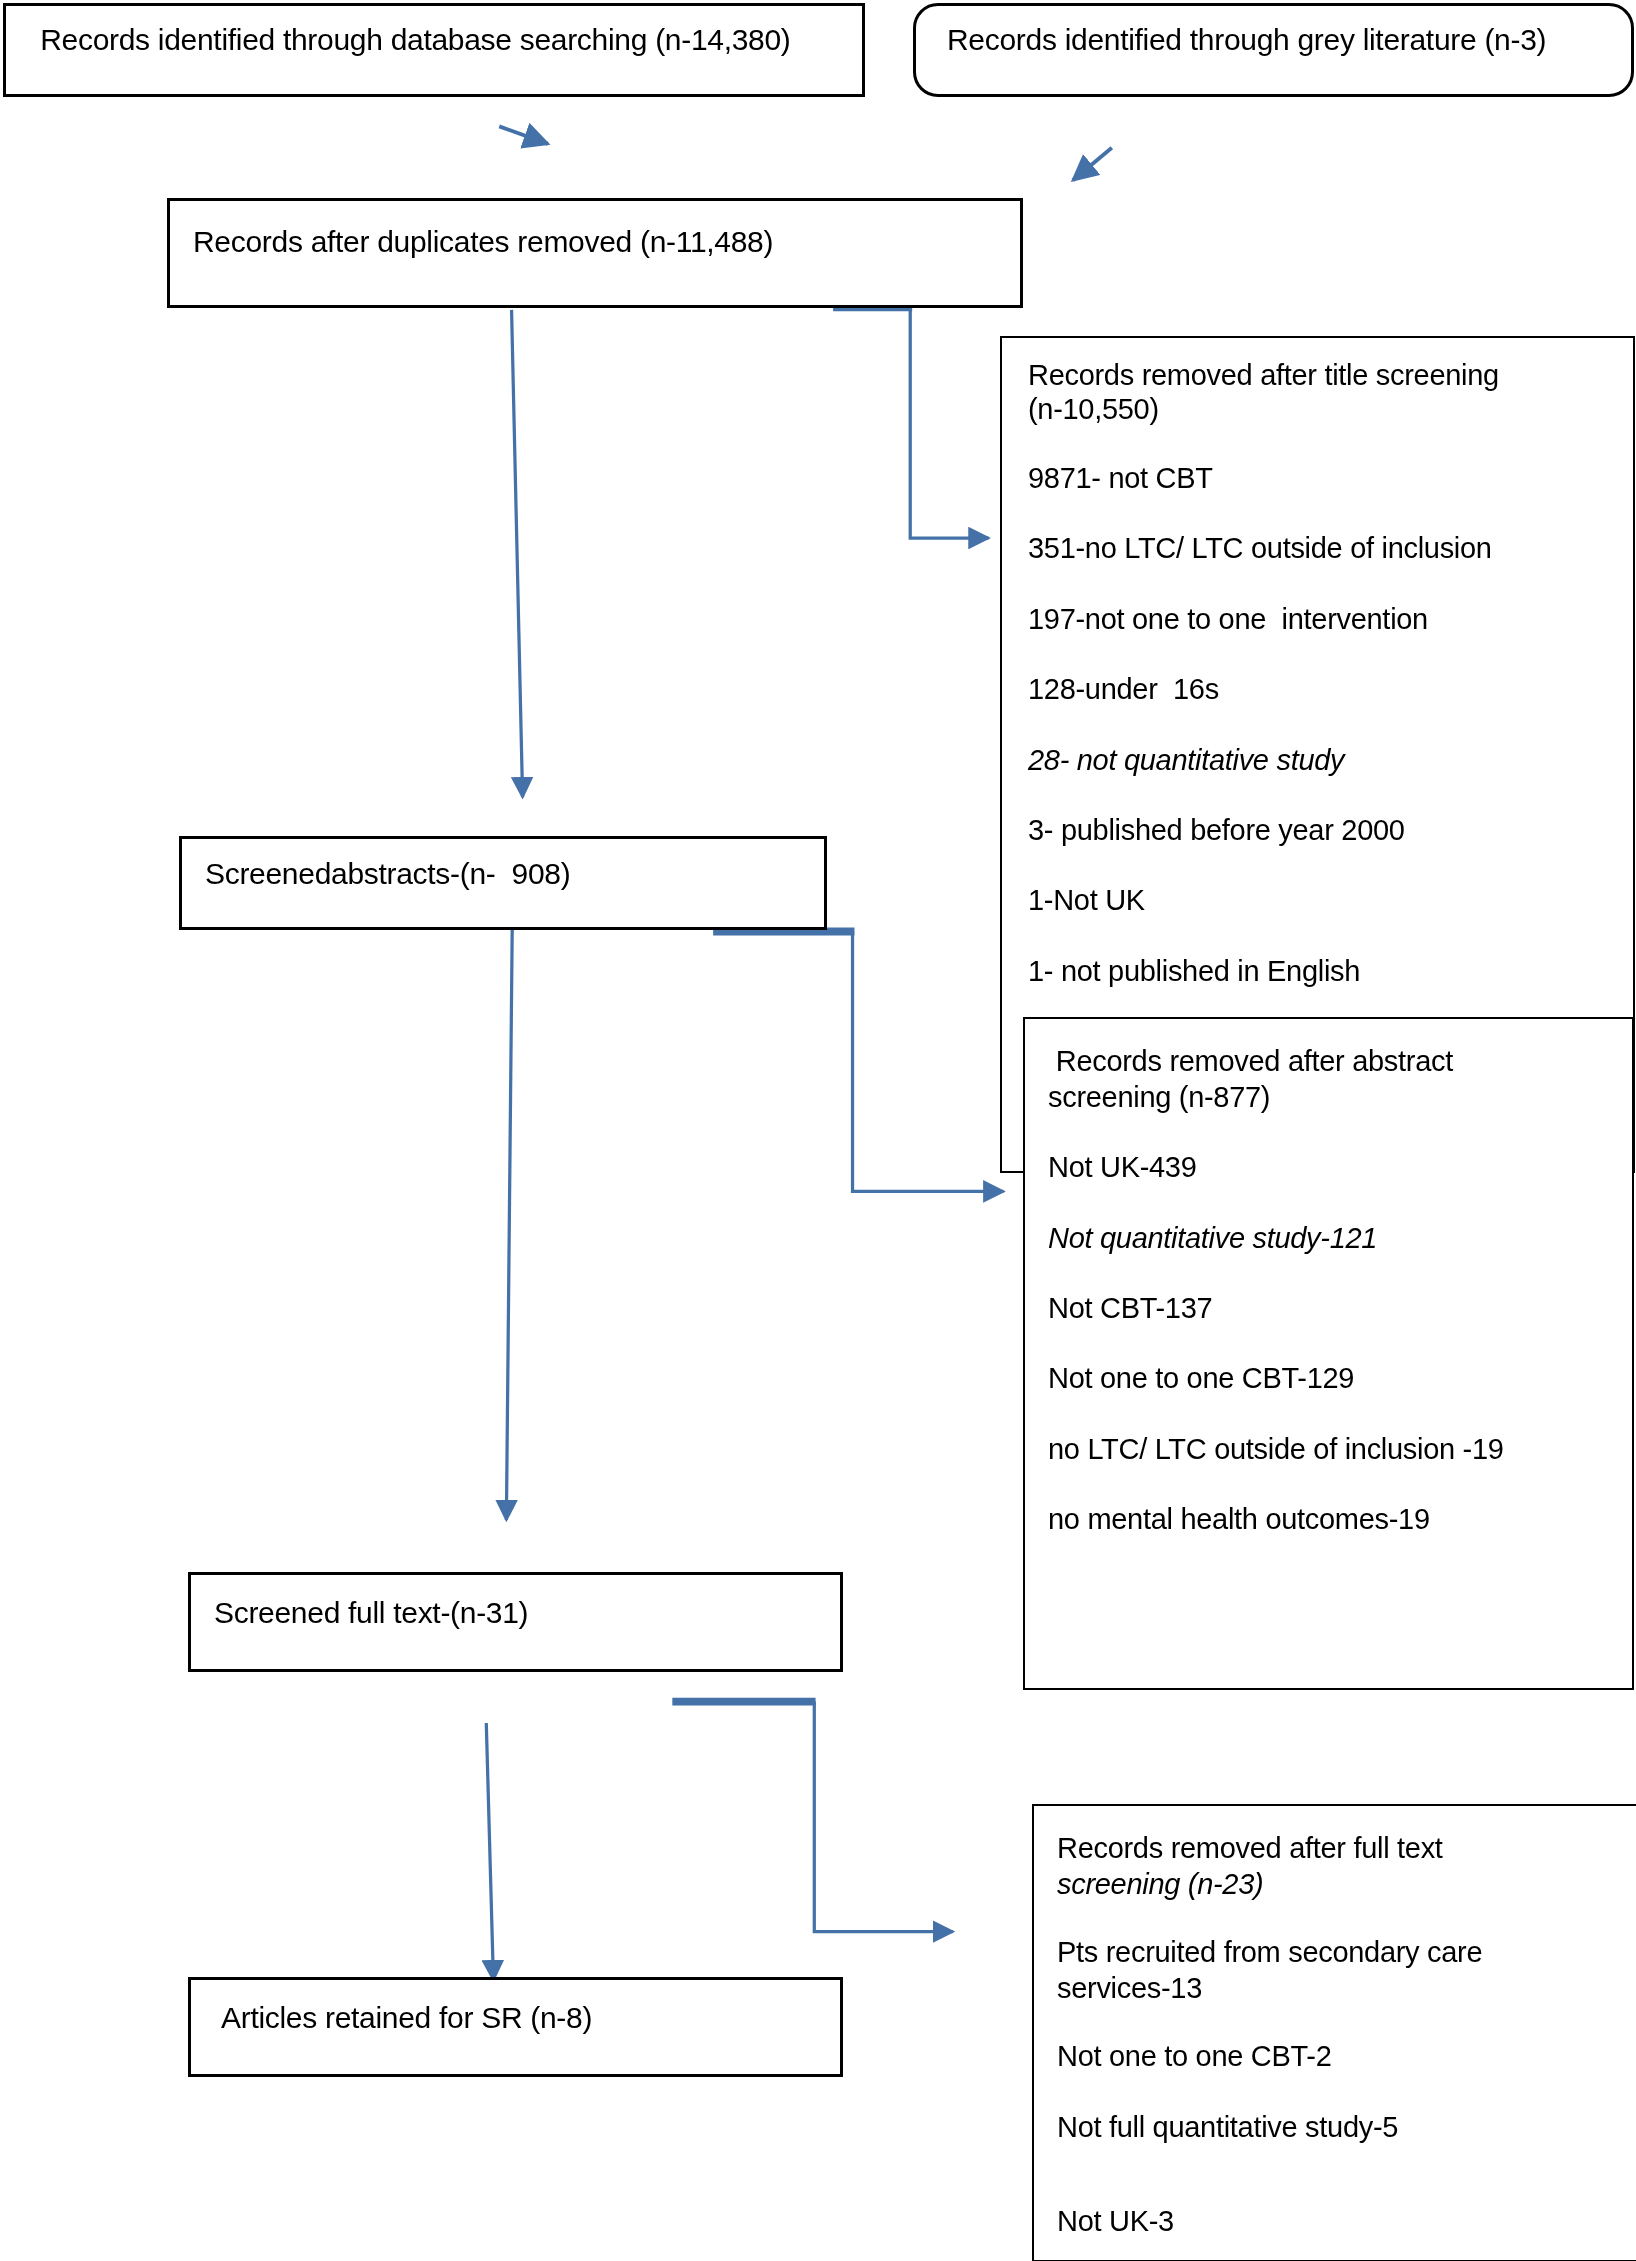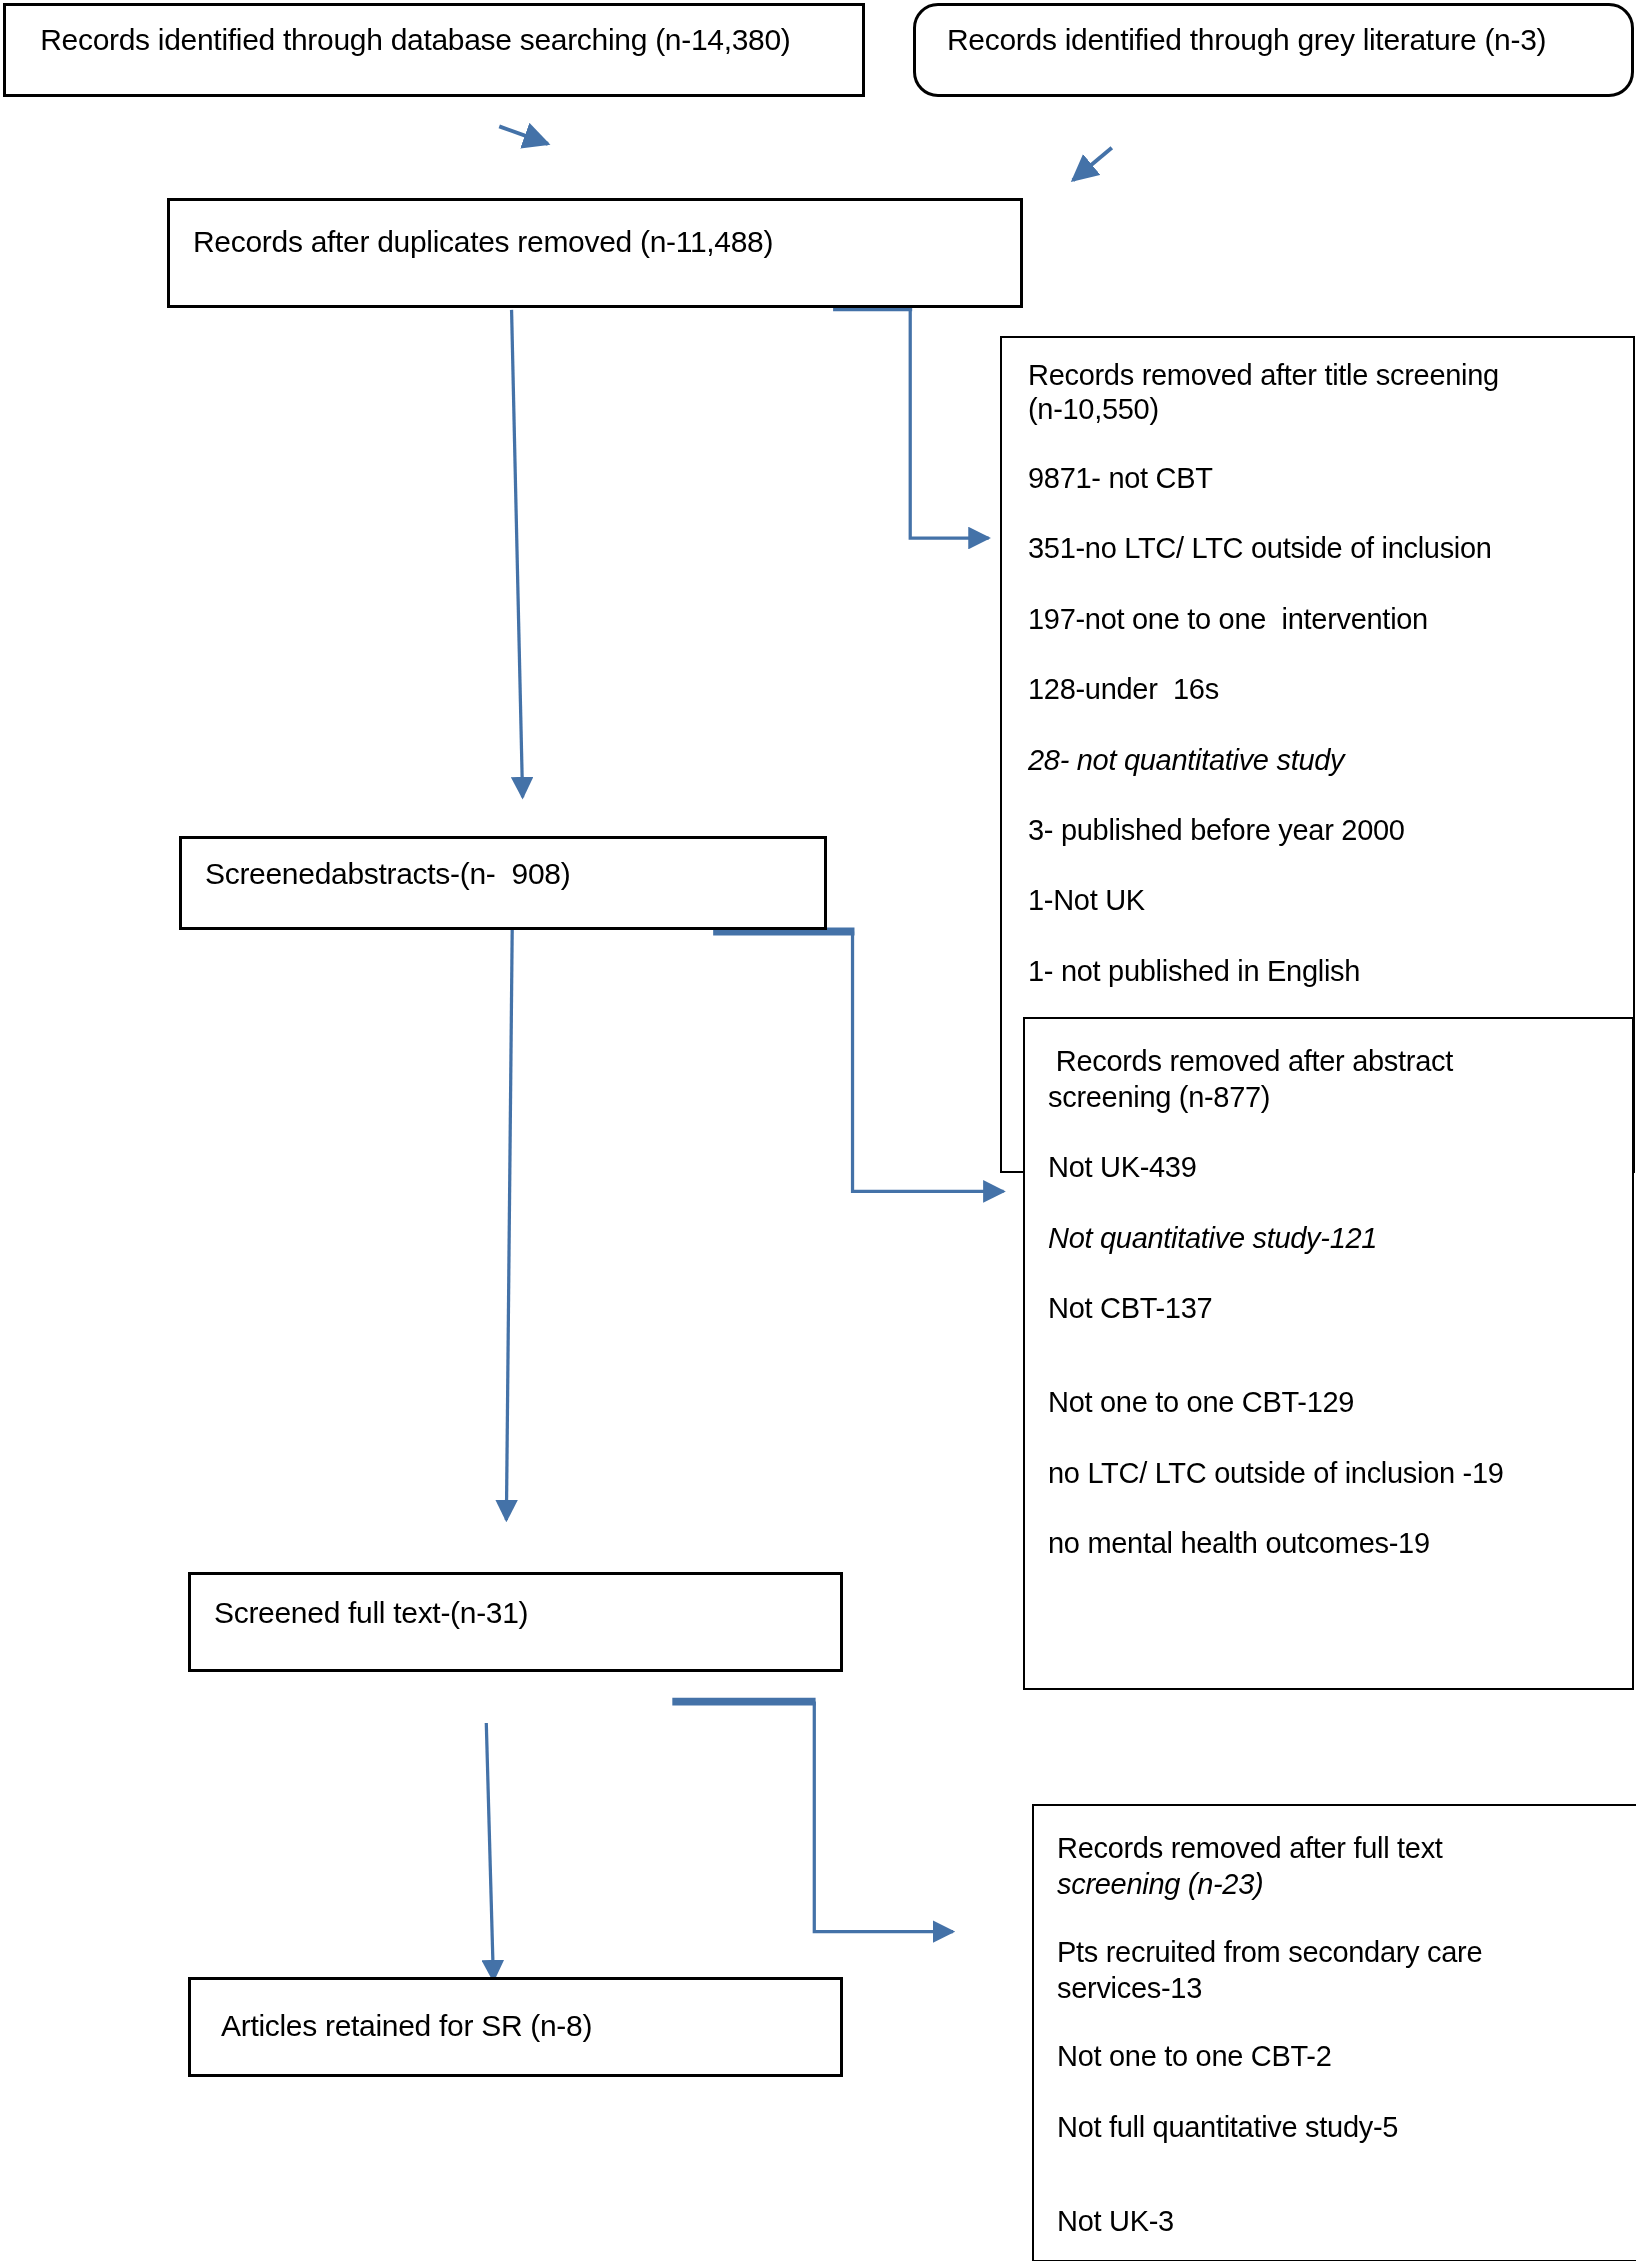--- a/index.html
+++ b/index.html
@@ -133,21 +133,21 @@
     </div>
   </div>
 
   <div class="node stage" style="left:188px; top:1572px; width:655px; height:100px;">
     <div class="lines" style="left:23px; top:22px; right:6.5px;">
       <div class="line">Screened full text-(n-31)</div>
     </div>
   </div>
 
   <div class="node stage" style="left:188px; top:1977px; width:655px; height:100px;">
-    <div class="lines" style="left:30px; top:30px; right:6.5px;">
+    <div class="lines" style="left:30px; top:22px; right:6.5px;">
       <div class="line">Articles retained for SR (n-8)</div>
     </div>
   </div>
 
   <div class="node excl" style="left:1000px; top:336px; width:635px; height:837px;">
     <div class="lines" style="left:26px; top:22px; right:5.2px;">
       <div class="line" style="margin-bottom:3.9px;">Records removed after title screening</div>
       <div class="line" style="margin-bottom:38px;">(n-10,550)</div>
       <div class="line" style="margin-bottom:40px;">9871- not CBT</div>
       <div class="line" style="margin-bottom:40px;">351-no LTC/ LTC outside of inclusion</div>
@@ -159,21 +159,21 @@
       <div class="line">1- not published in English</div>
     </div>
   </div>
 
   <div class="node excl" style="left:1023px; top:1017px; width:611px; height:673px;">
     <div class="lines" style="left:23px; top:27px; right:5.2px;">
       <div class="line" style="margin-bottom:5.2px;"> Records removed after abstract</div>
       <div class="line" style="margin-bottom:40px;">screening (n-877)</div>
       <div class="line" style="margin-bottom:40px;">Not UK-439</div>
       <div class="line" style="margin-bottom:40px;font-style:italic;">Not quantitative study-121</div>
-      <div class="line" style="margin-bottom:64px;">Not CBT-137</div>
+      <div class="line" style="margin-bottom:40px;">Not CBT-137</div>
       <div class="line" style="margin-bottom:40px;">Not one to one CBT-129</div>
       <div class="line" style="margin-bottom:40px;">no LTC/ LTC outside of inclusion -19</div>
       <div class="line" style="margin-bottom:40px;">no mental health outcomes-19</div>
     </div>
   </div>
 
   <div class="node excl" style="left:1032px; top:1804px; width:696px; height:458px;">
     <div class="lines" style="left:23px; top:27px; right:5.2px;">
       <div class="line" style="margin-bottom:5.2px;">Records removed after full text</div>
       <div class="line" style="margin-bottom:38px;font-style:italic;">screening (n-23)</div>

